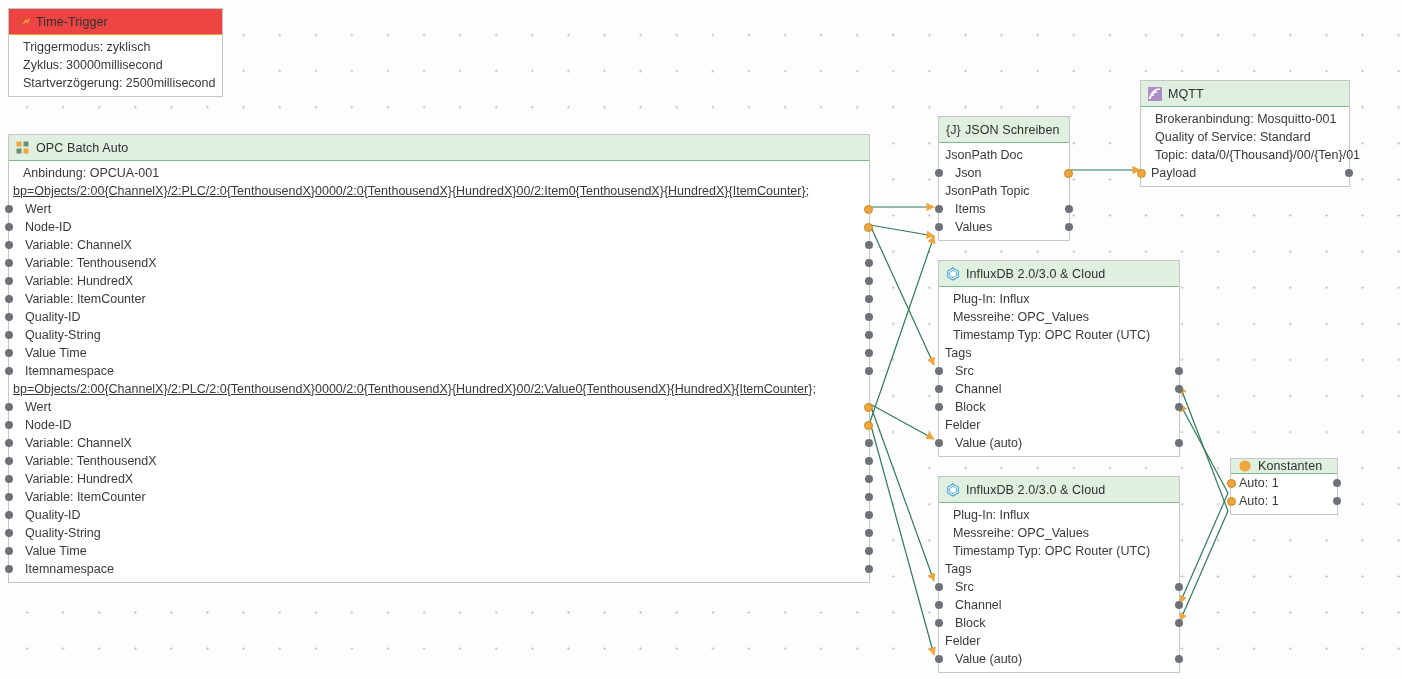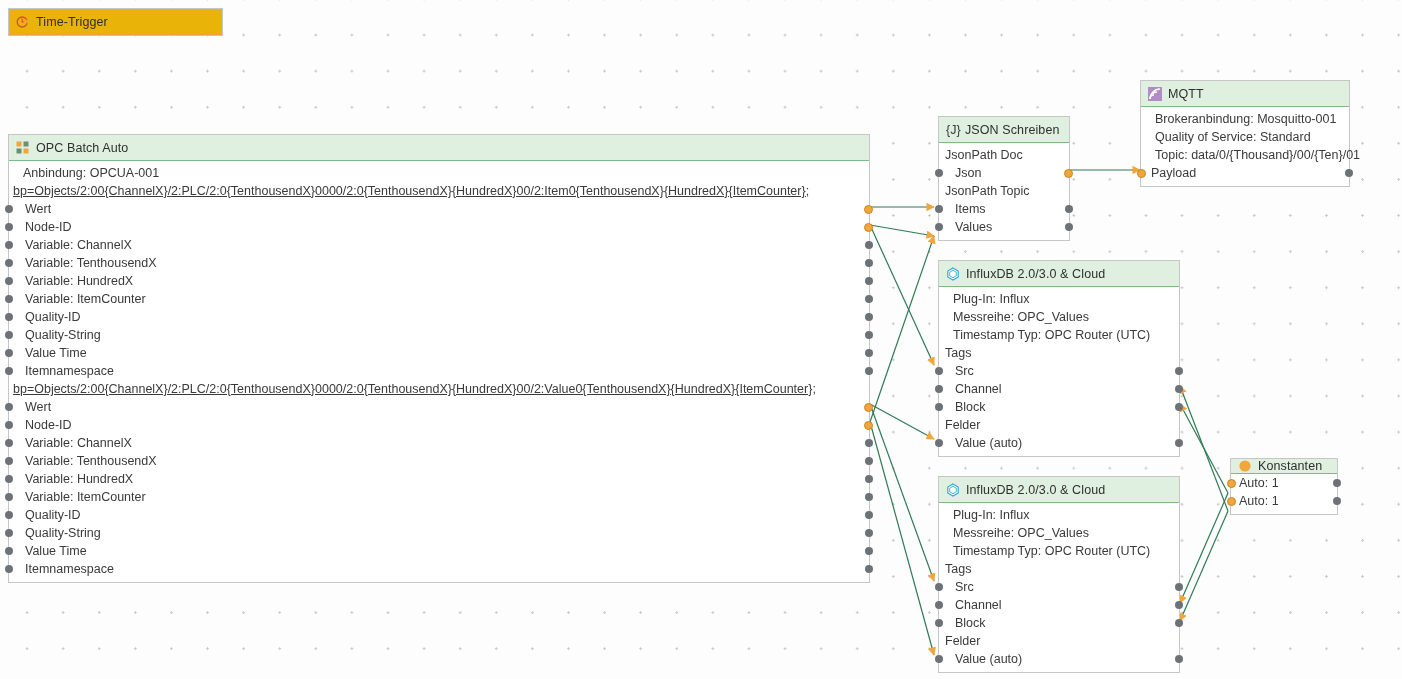--- a/index.html
+++ b/index.html
@@ -36,21 +36,21 @@
     height: 26px;
     display: flex;
     align-items: center;
     padding-left: 7px;
     font-size: 12.5px;
     color: #2f2f2f;
     box-sizing: border-box;
     border-bottom: 1px solid #c6c6c6;
   }
   .hdr-green { background: #dff0e0; border-bottom: 1px solid #7fba84; }
-  .hdr-orange { background: #eab308; border-bottom: 1px solid #e8a33d; }
+  .hdr-orange { background: #ef4444; border-bottom: 1px solid #e8a33d; }
   .hdr-label { margin-left: 6px; letter-spacing: .1px; }
   .node-body { padding: 3px 0 4px 0; }
   .row {
     position: relative;
     height: 18px;
     line-height: 18px;
     font-size: 12.5px;
     color: #3a3a3a;
     white-space: nowrap;
   }
@@ -114,20 +114,25 @@
     <div class="node-header hdr-orange">
       <span class="ico">
         <svg width="14" height="14" viewBox="0 0 14 14">
           <circle cx="6.2" cy="7" r="5" fill="none" stroke="#d4502a" stroke-width="1.3"></circle>
           <path d="M6.2 3.6 V7 H8.7" stroke="#d4502a" stroke-width="1.1" fill="none"></path>
           <path d="M7.5 9 L10 5.2 L11.2 7.4 L13.2 3.8" stroke="#f0a63c" stroke-width="1.3" fill="none"></path>
         </svg>
       </span>
       <span class="hdr-label">Time-Trigger</span>
     </div>
+    <div class="node-body">
+      <div class="row prop">Triggermodus: zyklisch</div>
+      <div class="row prop">Zyklus: 30000millisecond</div>
+      <div class="row prop">Startverzögerung: 2500millisecond</div>
+    </div>
   </div>
 
   <div class="node" style="left:8px; top:134px; width:862px;">
     <div class="node-header hdr-green">
       <span class="ico">
         <svg width="14" height="14" viewBox="0 0 14 14">
           <rect x="0.5" y="0.5" width="5" height="5" fill="#f0a63c"></rect>
           <rect x="7.5" y="0.5" width="5" height="5" fill="#6d8f70"></rect>
           <rect x="0.5" y="7.5" width="5" height="5" fill="#6d8f70"></rect>
           <rect x="7.5" y="7.5" width="5" height="5" fill="#f0a63c"></rect>

